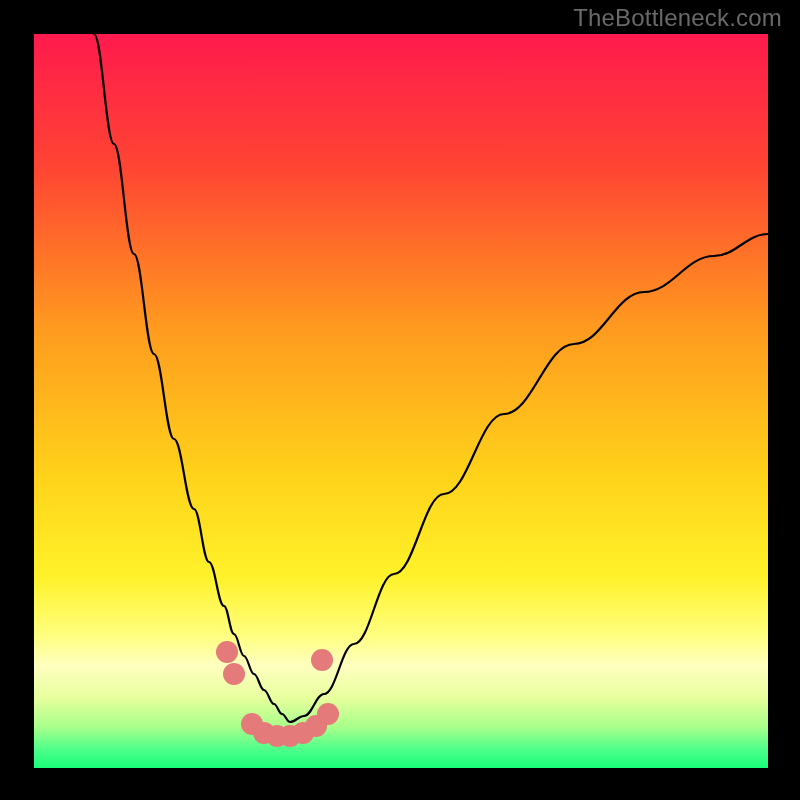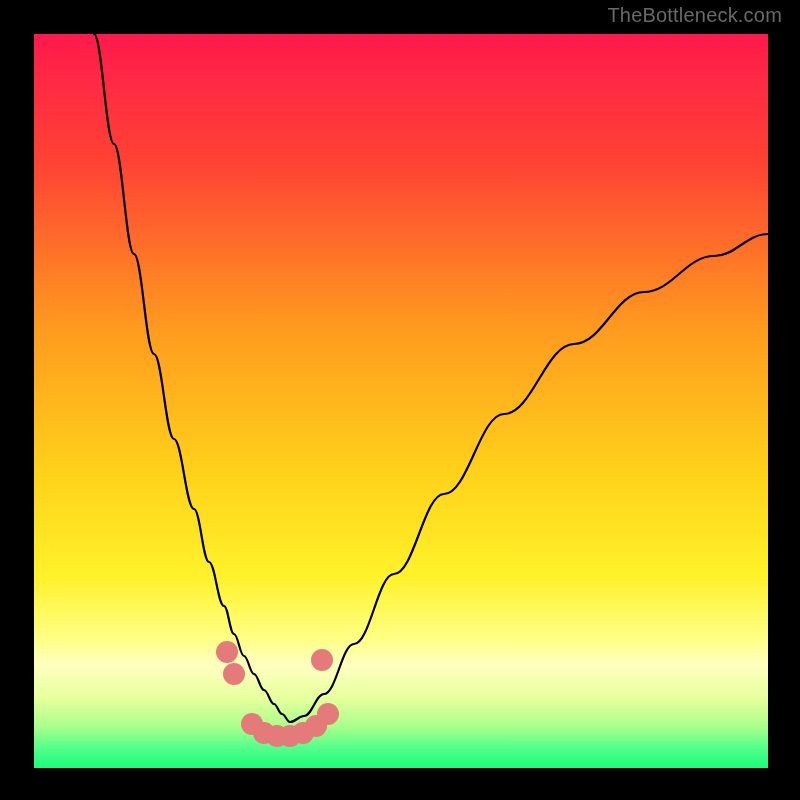--- a/index.html
+++ b/index.html
@@ -20,21 +20,21 @@
   }
   .plot-area {
     position: absolute;
     overflow: hidden;
   }
   .watermark {
     position: absolute;
     top: 4px;
     right: 18px;
     font-family: Arial, Helvetica, sans-serif;
-    font-size: 20px;
+    font-size: 24px;
     font-weight: 500;
     color: #696969;
     letter-spacing: 0.2px;
   }
   svg.curves {
     position: absolute;
     left: 0; top: 0;
     width: 100%; height: 100%;
     display: block;
   }

